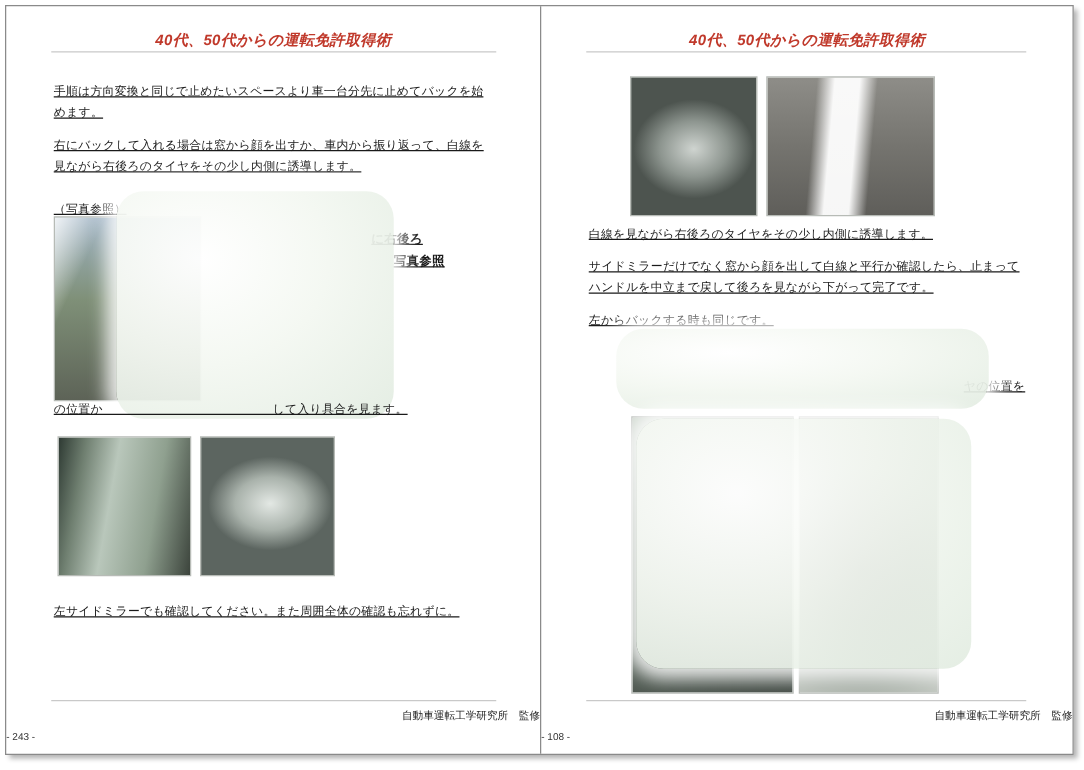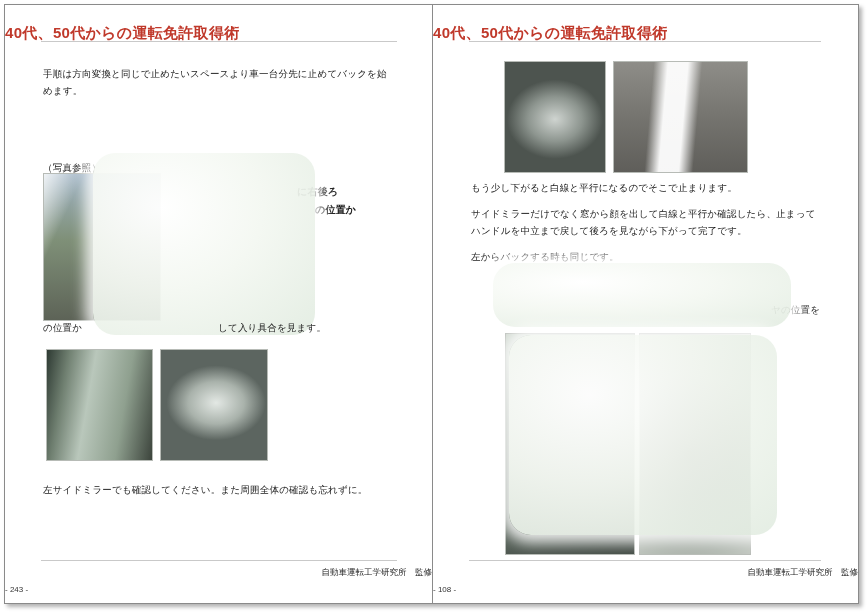--- a/index.html
+++ b/index.html
@@ -48,24 +48,26 @@
     box-sizing: border-box;
   }
   .page-left  { left: 0px;   width: 427px; }
   .page-right { left: 428px; width: 425px; }
 
   .page-header {
     position: absolute;
     top: 19px;
     left: 0;
     width: 100%;
-    font-size: 15px;
+    text-align: center;
+    font-size: 12px;
     color: #c0392b;
     letter-spacing: 0.3px;
     font-weight: bold;
+    font-style: italic;
   }
   .header-rule {
     position: absolute;
     top: 36px;
     left: 36px;
     width: 356px;
     height: 1px;
     background: #c9c9c9;
   }
   .page-right .header-rule { left: 36px; width: 352px; }
@@ -97,20 +99,21 @@
     font-size: 8px;
     color: #333;
   }
 
   .body-text {
     position: absolute;
     font-size: 9.5px;
     line-height: 17px;
     color: #1a1a1a;
     letter-spacing: 0.2px;
+    text-decoration: underline;
   }
   .bold-text {
     font-weight: bold;
     font-size: 10px;
   }
 
   
   .photo {
     position: absolute;
     background: #9aa49b;
@@ -168,27 +171,28 @@
 
     <div class="gutter"></div>
 
     <div class="page page-left">
 
       <div class="page-header">40代、50代からの運転免許取得術</div>
       <div class="header-rule"></div>
 
       <div class="body-text" style="left:38px; top:60px; width:352px;">手順は方向変換と同じで止めたいスペースより車一台分先に止めてバックを始めます。</div>
 
+      <div class="body-text" style="left:38px; top:103px; width:352px;">右にバックして入れる場合は窓から顔を出すか、車内から振り返って、白線を見ながら右後ろのタイヤをその少し内側に誘導します。</div>
 
       <div class="body-text" style="left:38px; top:154px; width:352px;">（写真参照）</div>
 
       <div class="photo ph-road-left" style="left:38px; top:168px; width:118px; height:148px;"></div>
 
       <div class="bold-text body-text" style="left:292px; top:178px; width:100px;">に右後ろ</div>
-      <div class="bold-text body-text" style="left:310px; top:196px; width:90px;">の位置か</div>
+      <div class="bold-text body-text" style="left:310px; top:196px; width:90px;">写真参照</div>
 
       <div class="blur-block" style="left:88px; top:148px; width:222px; height:182px;"></div>
 
       <div class="body-text" style="left:38px; top:314px; width:352px;">の位置か　　　　　　　　　　　　　　して入り具合を見ます。</div>
 
       <div class="photo ph-carwindow" style="left:41px; top:344px; width:107px; height:112px;"></div>
       <div class="photo ph-sidemirror" style="left:155px; top:344px; width:108px; height:112px;"></div>
 
       <div class="body-text" style="left:38px; top:476px; width:352px;">左サイドミラーでも確認してください。また周囲全体の確認も忘れずに。</div>
 
@@ -198,21 +202,21 @@
     </div>
 
     <div class="page page-right">
 
       <div class="page-header">40代、50代からの運転免許取得術</div>
       <div class="header-rule"></div>
 
       <div class="photo ph-mirror-a" style="left:71px; top:56px; width:102px; height:112px;"></div>
       <div class="photo ph-whiteline" style="left:180px; top:56px; width:135px; height:112px;"></div>
 
-      <div class="body-text" style="left:38px; top:174px; width:350px;">もう少し下がると白線と平行になるのでそこで止まります。</div>
+      <div class="body-text" style="left:38px; top:174px; width:350px;">白線を見ながら右後ろのタイヤをその少し内側に誘導します。</div>
 
       <div class="body-text" style="left:38px; top:200px; width:350px;">サイドミラーだけでなく窓から顔を出して白線と平行か確認したら、止まってハンドルを中立まで戻して後ろを見ながら下がって完了です。</div>
 
       <div class="body-text" style="left:38px; top:243px; width:350px;">左からバックする時も同じです。</div>
 
       <div class="body-text" style="left:338px; top:296px; width:60px;">ヤの位置を</div>
 
       <div class="blur-block" style="left:60px; top:258px; width:298px; height:64px;"></div>
 
       <div class="photo ph-interior" style="left:72px; top:328px; width:130px; height:222px;"></div>

